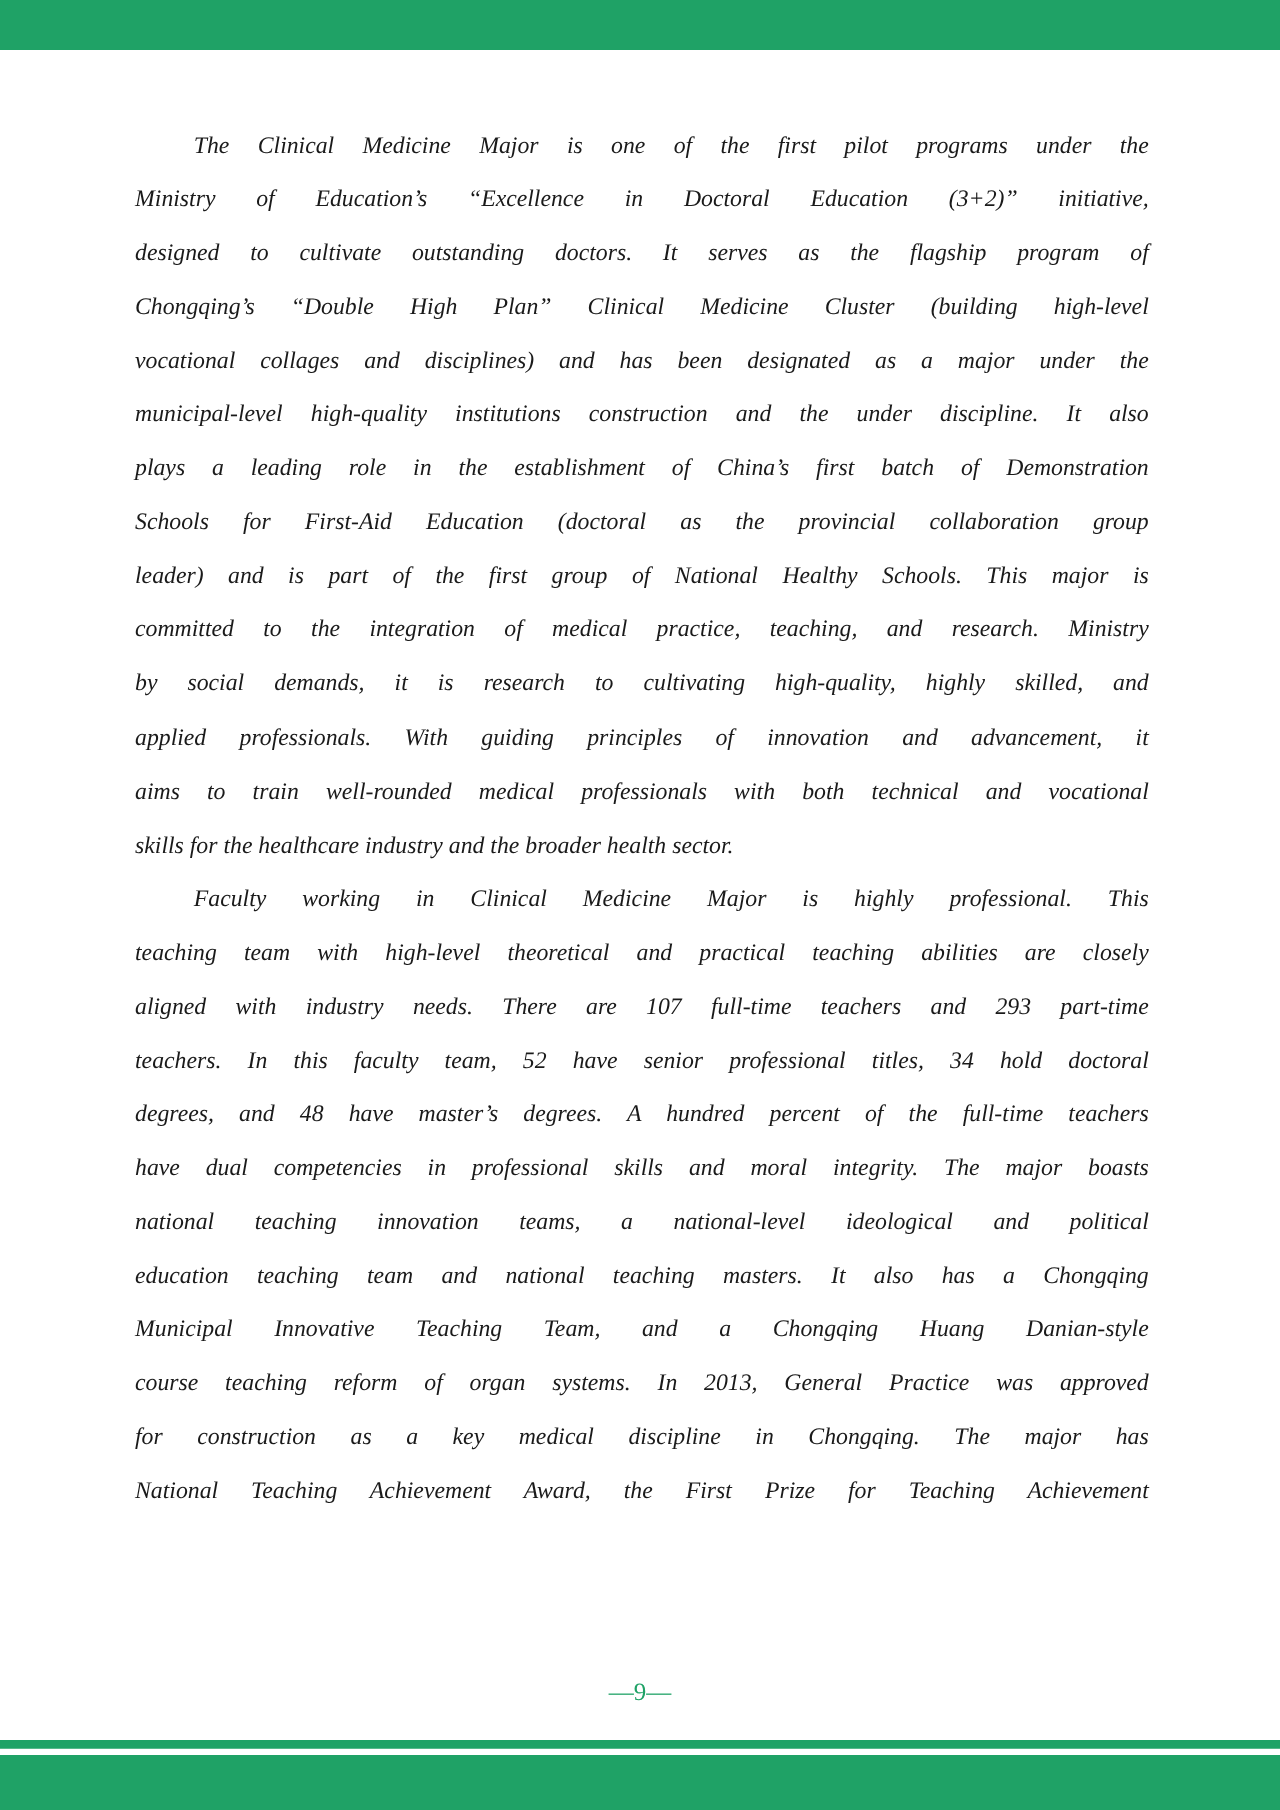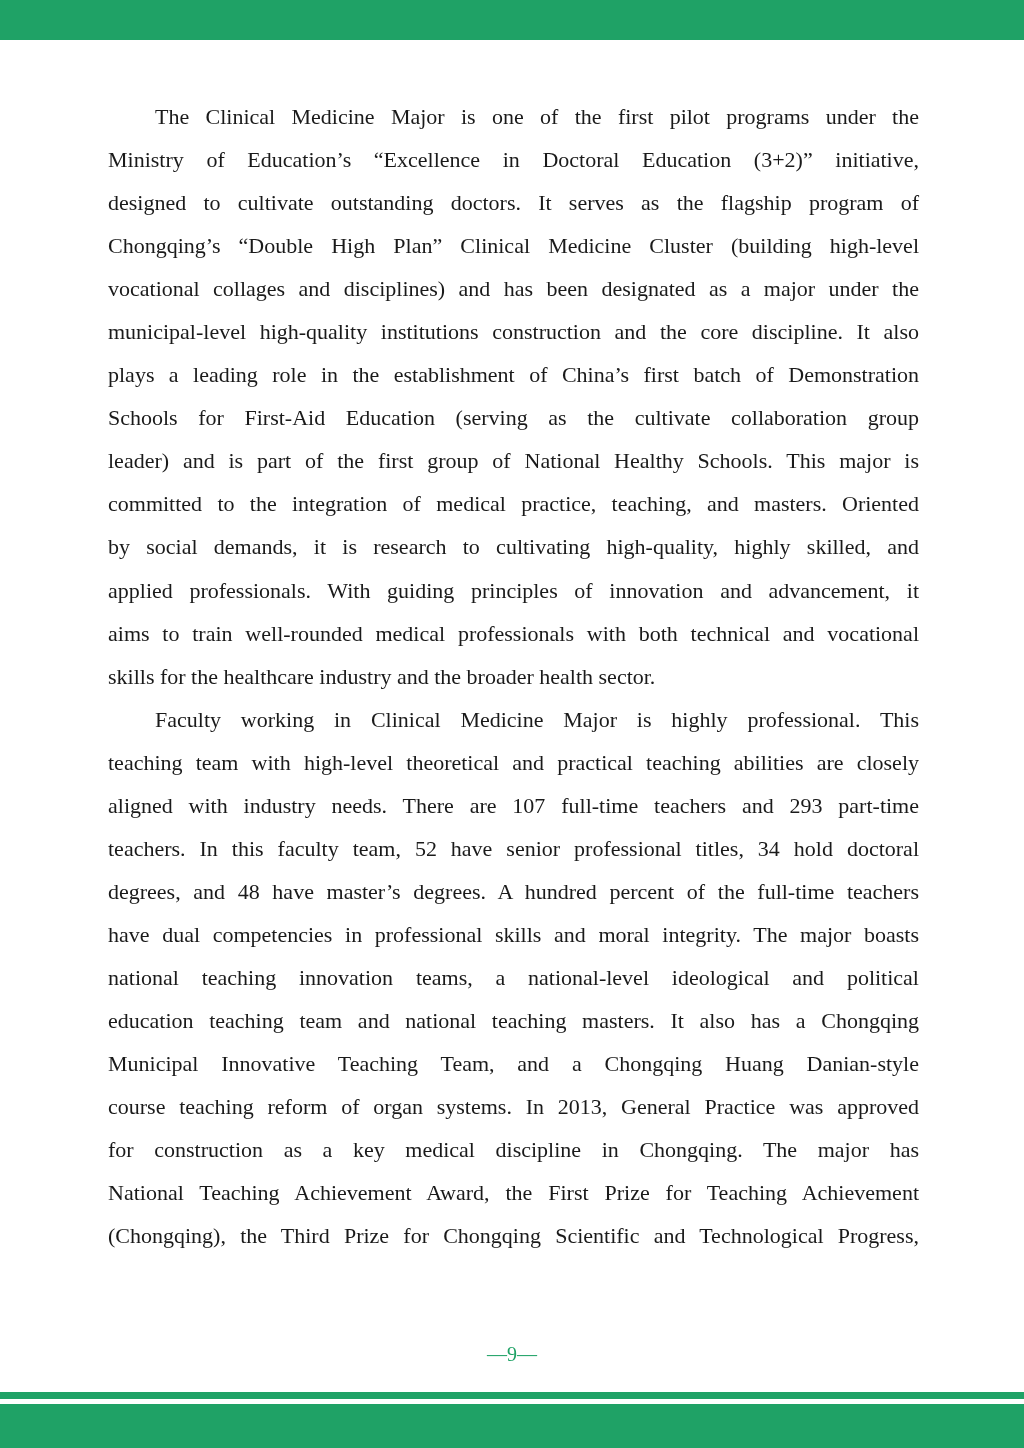--- a/index.html
+++ b/index.html
@@ -11,27 +11,28 @@
   }
   .top-band {
     position: absolute; left: 0; top: 0; width: 1024px; height: 40px;
     background: #1fa266;
   }
   .content {
     position: absolute; left: 108px; top: 95px; width: 811px;
   }
   .line {
     display: block;
-    font-size: 22px;
+    font-size: 19px;
     line-height: 43.05px;
     height: 43.05px;
     text-align: justify;
     text-align-last: justify;
     white-space: nowrap;
     overflow: visible;
+    font-style: italic;
   }
   .line.indent { padding-left: 47px; }
   .line.last { text-align-last: left; }
   .page-number {
     position: absolute; left: 0; width: 1024px; top: 1343px;
     text-align: center; font-size: 20px; color: #1fa266;
     font-family: "Liberation Serif", "DejaVu Serif", serif;
   }
   .footer-stripe {
     position: absolute; left: 0; top: 1392px; width: 1024px; height: 7px;
@@ -47,42 +48,41 @@
 
 <div class="top-band"></div>
 
 <div class="content">
   <div>
     <span class="line indent">The Clinical Medicine Major is one of the first pilot programs under the</span>
     <span class="line">Ministry of Education’s “Excellence in Doctoral Education (3+2)” initiative,</span>
     <span class="line">designed to cultivate outstanding doctors. It serves as the flagship program of</span>
     <span class="line">Chongqing’s “Double High Plan” Clinical Medicine Cluster (building high-level</span>
     <span class="line">vocational collages and disciplines) and has been designated as a major under the</span>
-    <span class="line">municipal-level high-quality institutions construction and the core discipline. It also</span>
+    <span class="line">municipal-level high-quality institutions construction and the under discipline. It also</span>
     <span class="line">plays a leading role in the establishment of China’s first batch of Demonstration</span>
-    <span class="line">Schools for First-Aid Education (serving as the cultivate collaboration group</span>
+    <span class="line">Schools for First-Aid Education (doctoral as the provincial collaboration group</span>
     <span class="line">leader) and is part of the first group of National Healthy Schools. This major is</span>
-    <span class="line">committed to the integration of medical practice, teaching, and masters. Oriented</span>
+    <span class="line">committed to the integration of medical practice, teaching, and research. Ministry</span>
     <span class="line">by social demands, it is research to cultivating high-quality, highly skilled, and</span>
     <span class="line">applied professionals. With guiding principles of innovation and advancement, it</span>
     <span class="line">aims to train well-rounded medical professionals with both technical and vocational</span>
     <span class="line last">skills for the healthcare industry and the broader health sector.</span>
   </div>
   <div>
     <span class="line indent">Faculty working in Clinical Medicine Major is highly professional. This</span>
     <span class="line">teaching team with high-level theoretical and practical teaching abilities are closely</span>
     <span class="line">aligned with industry needs. There are 107 full-time teachers and 293 part-time</span>
     <span class="line">teachers. In this faculty team, 52 have senior professional titles, 34 hold doctoral</span>
     <span class="line">degrees, and 48 have master’s degrees. A hundred percent of the full-time teachers</span>
     <span class="line">have dual competencies in professional skills and moral integrity. The major boasts</span>
     <span class="line">national teaching innovation teams, a national-level ideological and political</span>
     <span class="line">education teaching team and national teaching masters. It also has a Chongqing</span>
     <span class="line">Municipal Innovative Teaching Team, and a Chongqing Huang Danian-style</span>
     <span class="line">course teaching reform of organ systems. In 2013, General Practice was approved</span>
     <span class="line">for construction as a key medical discipline in Chongqing. The major has</span>
     <span class="line">National Teaching Achievement Award, the First Prize for Teaching Achievement</span>
-    <span class="line">(Chongqing), the Third Prize for Chongqing Scientific and Technological Progress,</span>
   </div>
 </div>
 
 <div class="page-number">—9—</div>
 <div class="footer-stripe"></div>
 <div class="footer-band"></div>
 
 </body></html>

